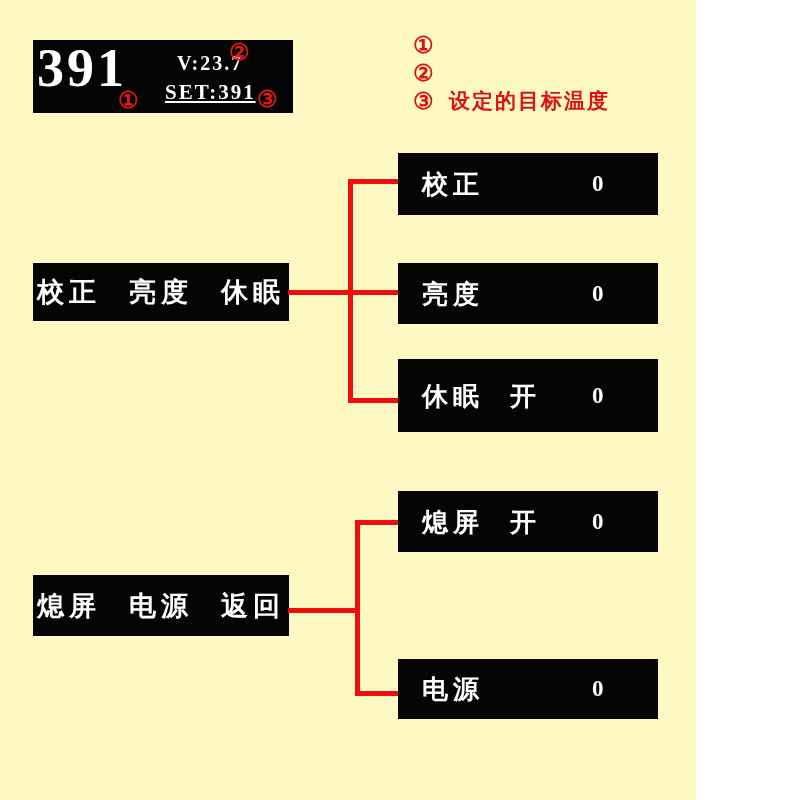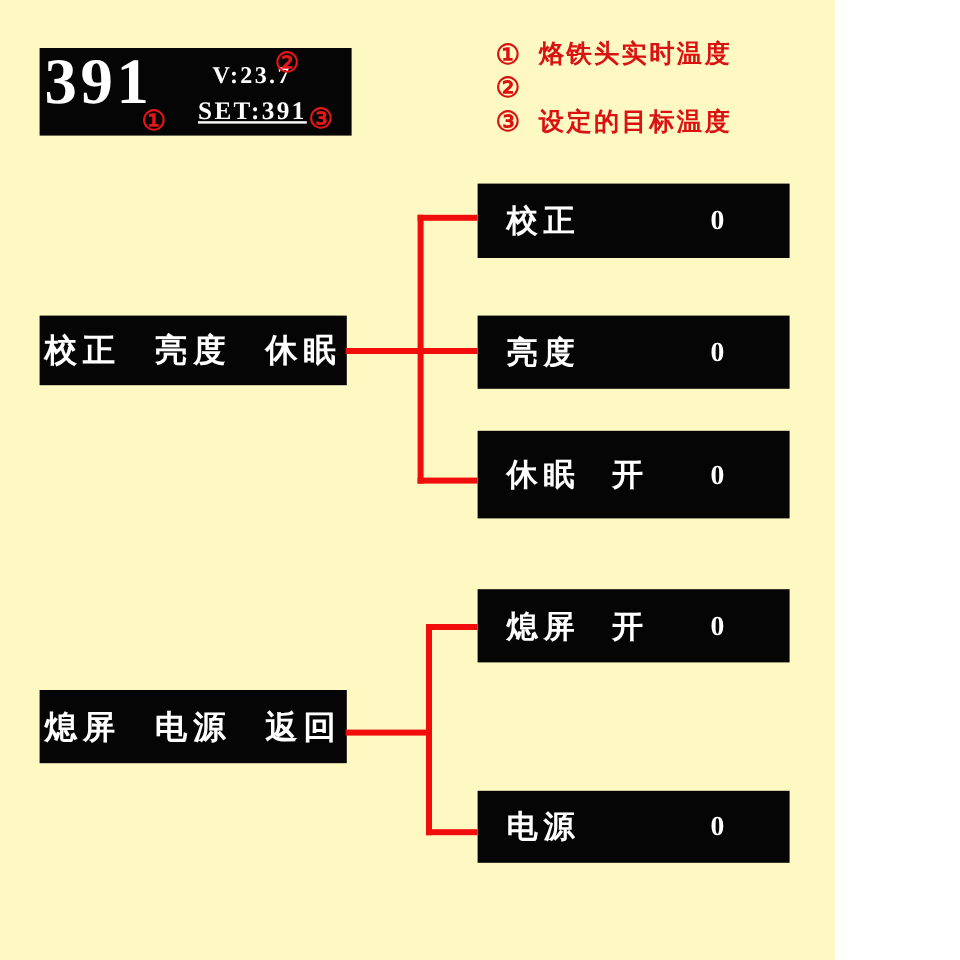--- a/index.html
+++ b/index.html
@@ -57,21 +57,20 @@
     <div class="vline">V:23.7</div>
     <div class="setline">SET:391</div>
     <div id="m1" class="marker">①</div>
     <div id="m2" class="marker">②</div>
     <div id="m3" class="marker">③</div>
   </div>
 
   <div id="legend">
     <div class="legend-row">
       <span class="legend-marker">①</span>
-      <span class="legend-text">烙铁头实时温度</span>
     </div>
     <div class="legend-row">
       <span class="legend-marker">②</span>
     </div>
     <div class="legend-row">
       <span class="legend-marker">③</span>
       <span class="legend-text">设定的目标温度</span>
     </div>
   </div>
 

